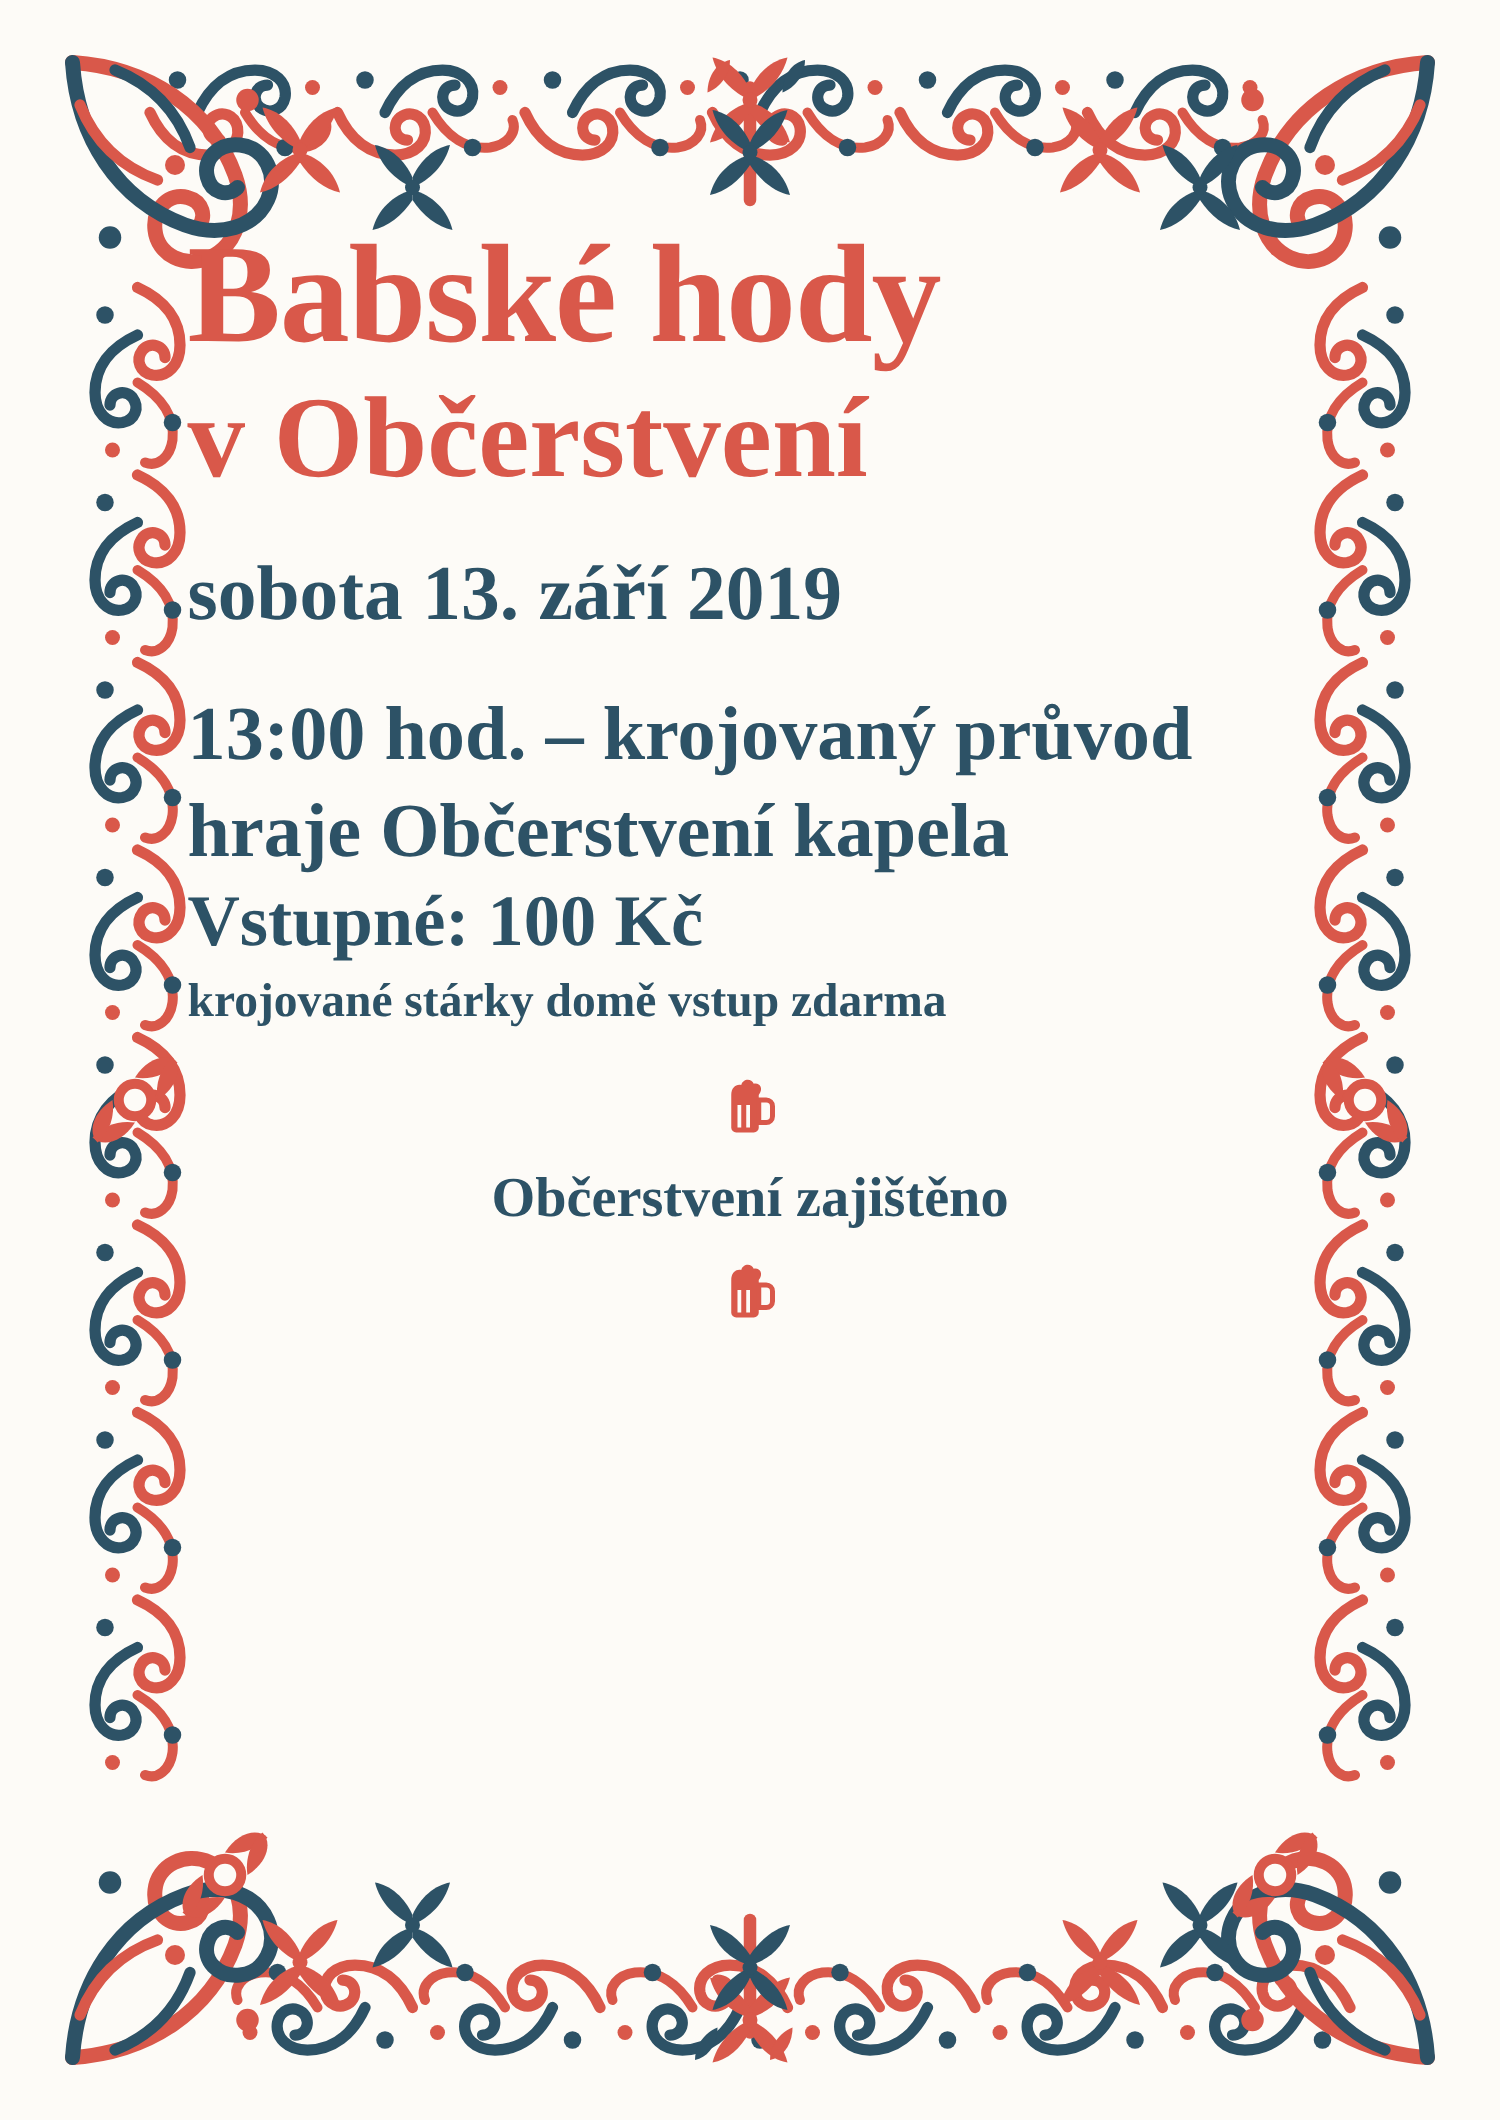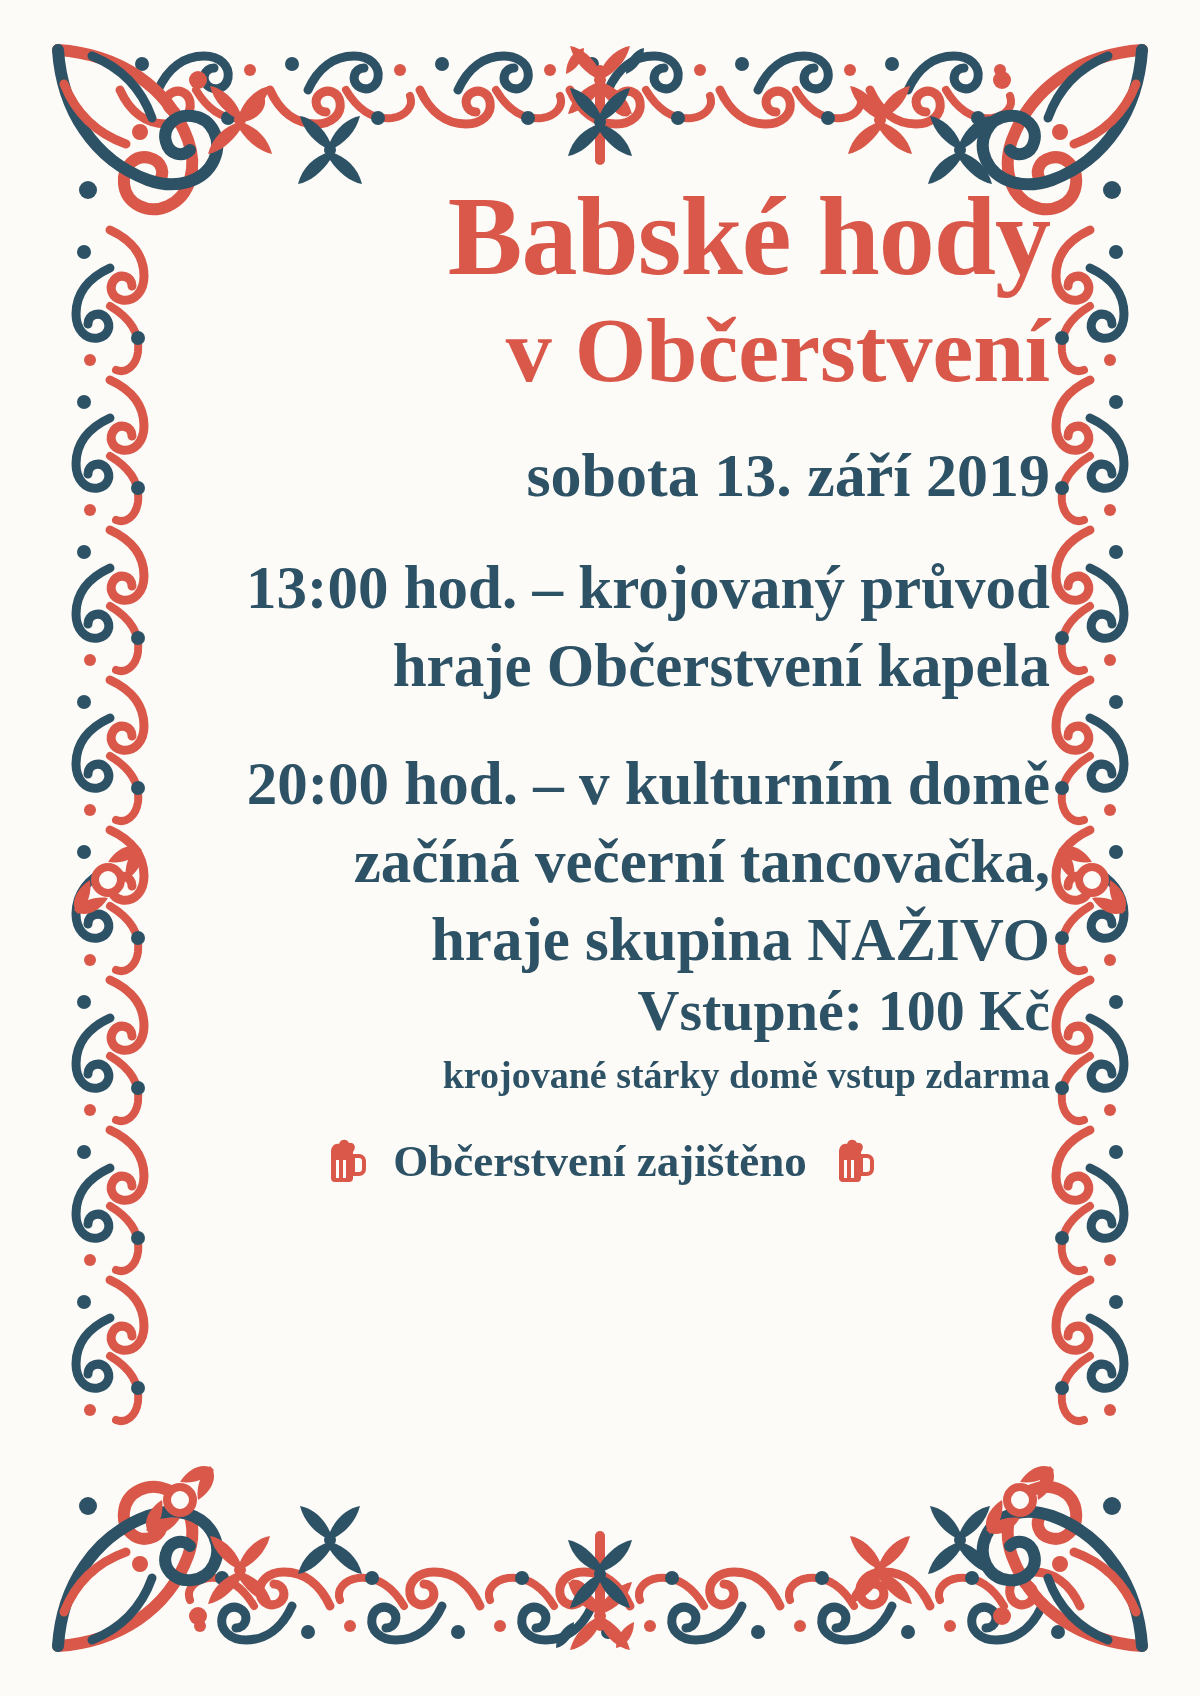--- a/index.html
+++ b/index.html
@@ -34,21 +34,21 @@
     width: 100%;
     height: 100%;
   }
 
   
   .content {
     position: absolute;
     left: 150px;
     top: 180px;
     width: 900px;
-    text-align: right;
+    text-align: left;
     color: #2d5266;
   }
 
   .title-main {
     font-family: "Liberation Serif", serif;
     font-weight: bold;
     font-size: 112px;
     line-height: 1.0;
     color: #d9584a;
     letter-spacing: -1px;
@@ -97,20 +97,21 @@
     margin-top: 10px;
     line-height: 1.2;
   }
 
   .refresh-row {
     margin-top: 38px;
     display: flex;
     align-items: center;
     justify-content: center;
     gap: 26px;
+    flex-direction: column;
   }
   .refresh-text {
     font-family: "Liberation Serif", serif;
     font-weight: bold;
     font-size: 45px;
     color: #2d5266;
     line-height: 1.1;
   }
   .mug {
     width: 42px;
@@ -279,25 +280,20 @@
 
     <div class="title-sub">v Občerstvení</div>
 
     <div class="date-line">sobota 13. září 2019</div>
 
     <div class="block">
       <div class="line">13:00 hod. – krojovaný průvod</div>
       <div class="line">hraje Občerstvení kapela</div>
     </div>
 
-    <div class="block">
-      <div class="line">20:00 hod. – v kulturním domě</div>
-      <div class="line">začíná večerní tancovačka,</div>
-      <div class="line">hraje skupina NAŽIVO</div>
-    </div>
 
     <div class="price">Vstupné: 100 Kč</div>
 
     <div class="price-note">krojované stárky domě vstup zdarma</div>
 
     <div class="refresh-row">
       <span class="mug">
         <svg viewBox="0 0 42 46" xmlns="http://www.w3.org/2000/svg" aria-hidden="true">
           <path d="M6,14 h22 v26 a4,4 0 0 1 -4,4 h-14 a4,4 0 0 1 -4,-4 z" fill="#d9584a"></path>
           <path d="M28,18 h6 a5,5 0 0 1 5,5 v8 a5,5 0 0 1 -5,5 h-6 z" fill="none" stroke="#d9584a" stroke-width="4"></path>

